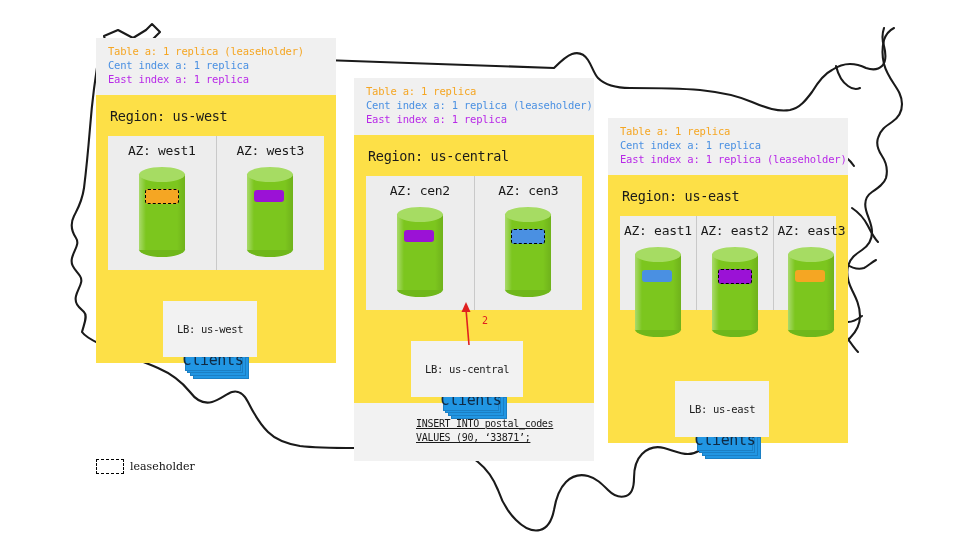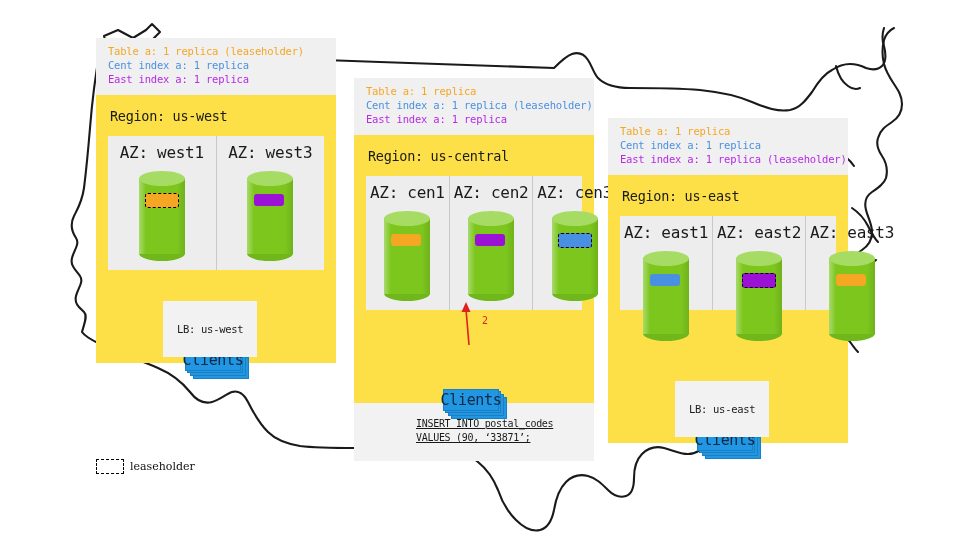--- a/index.html
+++ b/index.html
@@ -35,21 +35,21 @@
   .region-title{
     font-size:13.5px;color:#1a1a1a;margin:3px 0 12px 2px;
     letter-spacing:-0.3px;
   }
   .az-row{display:flex;background:#ededed;position:relative;}
   .az-cell{
     flex:1;padding:7px 4px 10px 4px;text-align:center;position:relative;
     border-right:1px solid #c9c9c9;
   }
   .az-cell:last-child{border-right:none;}
-  .az-label{font-size:16px;color:#1a1a1a;letter-spacing:-0.3px;white-space:nowrap;}
+  .az-label{font-size:13px;color:#1a1a1a;letter-spacing:-0.3px;white-space:nowrap;}
 
   
   .cyl-wrap{position:relative;margin:9px auto 0 auto;}
   .cyl{position:relative;width:100%;height:100%;}
   .cyl-body{
     position:absolute;left:0;right:0;top:7px;bottom:7px;
     background:#7cc61e;
   }
   .cyl-body:after{
     content:"";position:absolute;left:0;top:0;bottom:0;width:7px;
@@ -250,31 +250,20 @@
     <div class="legend-band">
       <div class="legend-line lg-table">Table a: 1 replica</div>
       <div class="legend-line lg-cent">Cent index a: 1 replica (leaseholder)</div>
       <div class="legend-line lg-east">East index a: 1 replica</div>
     </div>
     <div class="region-body" style="height:244px;">
       <div class="region-title">Region: us-central</div>
 
       <div class="az-row" style="height:134px;">
         <div class="az-cell">
-          <div class="az-label">AZ: cen1</div>
-          <div class="cyl-wrap" style="width:46px;height:90px;">
-            <div class="cyl">
-                <div class="cyl-bot"></div>
-                <div class="cyl-body"></div>
-                <div class="cyl-top"></div>
-              <div class="replica" style="left:7px;top:23px;width:30px;height:12px;background:#f5a623;"></div>
-            </div>
-          </div>
-        </div>
-        <div class="az-cell">
           <div class="az-label">AZ: cen2</div>
           <div class="cyl-wrap" style="width:46px;height:90px;">
             <div class="cyl">
                 <div class="cyl-bot"></div>
                 <div class="cyl-body"></div>
                 <div class="cyl-top"></div>
               <div class="replica" style="left:7px;top:23px;width:30px;height:12px;background:#9b12d6;"></div>
             </div>
           </div>
         </div>
@@ -290,20 +279,21 @@
           </div>
         </div>
       </div>
 
       <svg style="position:absolute;left:106px;top:166px;width:26px;height:44px;z-index:7;" viewBox="0 0 26 44" xmlns="http://www.w3.org/2000/svg">
         <line x1="9" y1="44" x2="6" y2="8" stroke="#e02020" stroke-width="1.6"></line>
         <polygon points="6,1 1.5,11 10.5,11" fill="#e02020"></polygon>
       </svg>
       <div class="arrow-num" style="left:128px;top:180px;">2</div>
 
+      <div class="lb-box" style="left:57px;top:206px;">LB: us-central</div>
 
       <div class="clients" style="left:89px;top:254px;width:64px;height:30px;">
         <div class="sheet" style="left:8px;top:8px;width:54px;height:20px;"></div>
         <div class="sheet" style="left:5px;top:5px;width:54px;height:20px;"></div>
         <div class="sheet" style="left:2px;top:2px;width:54px;height:20px;"></div>
         <div class="front" style="width:54px;height:20px;">Clients</div>
       </div>
     </div>
     <div style="background:#f2f2f2;height:58px;position:relative;">
       <div class="sql-note" style="left:62px;top:14px;">INSERT INTO postal_codes

